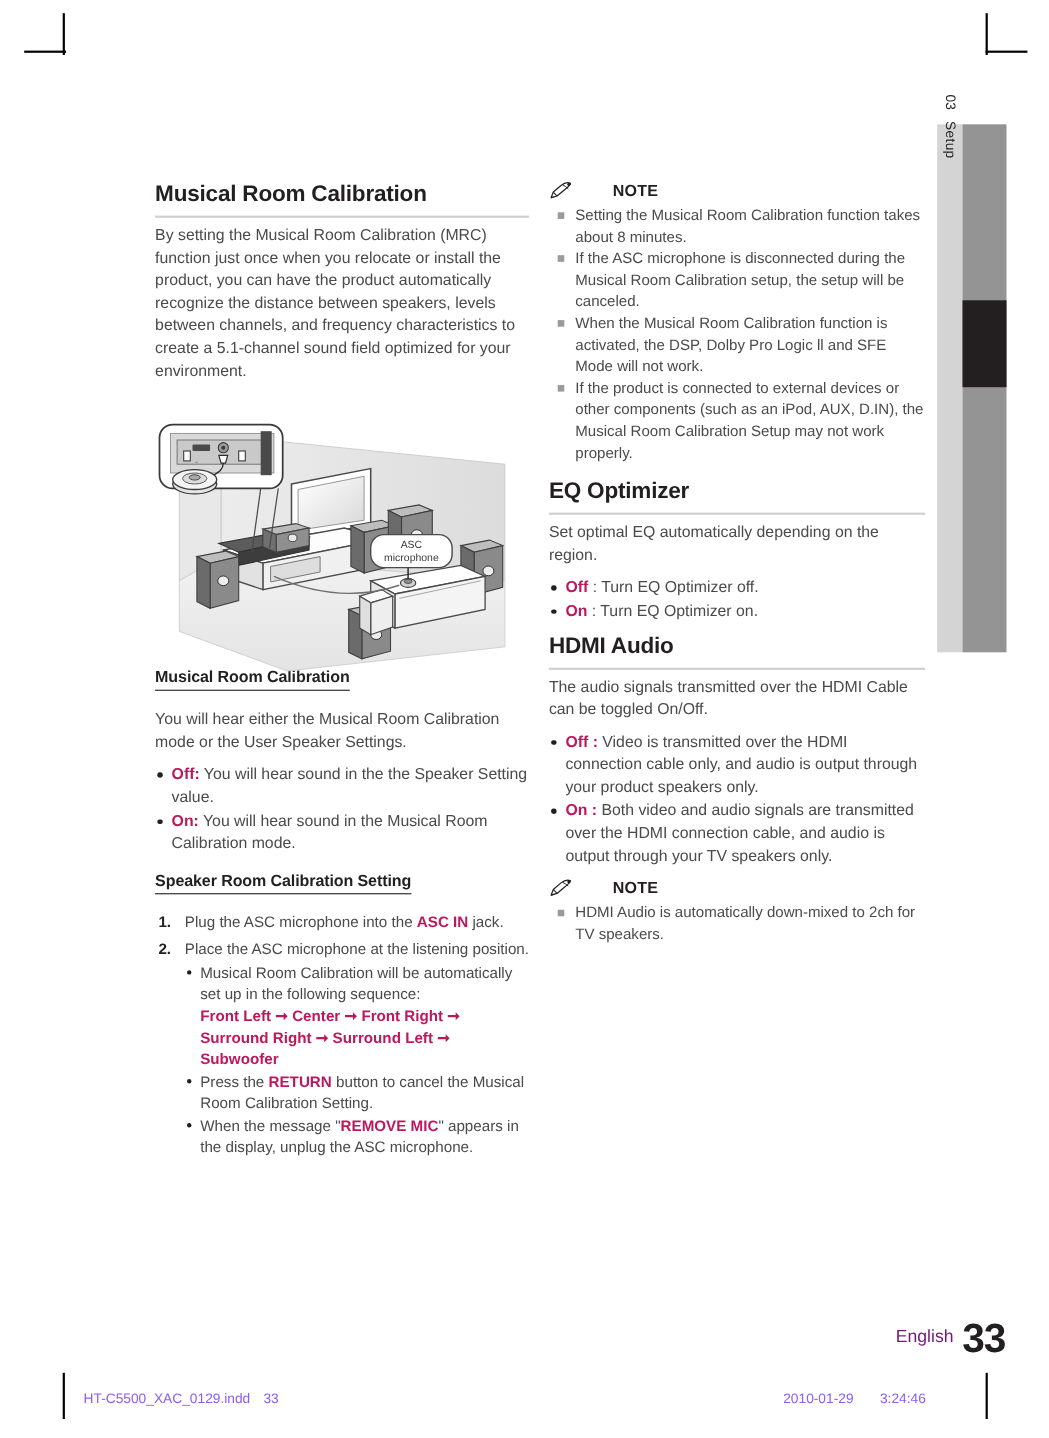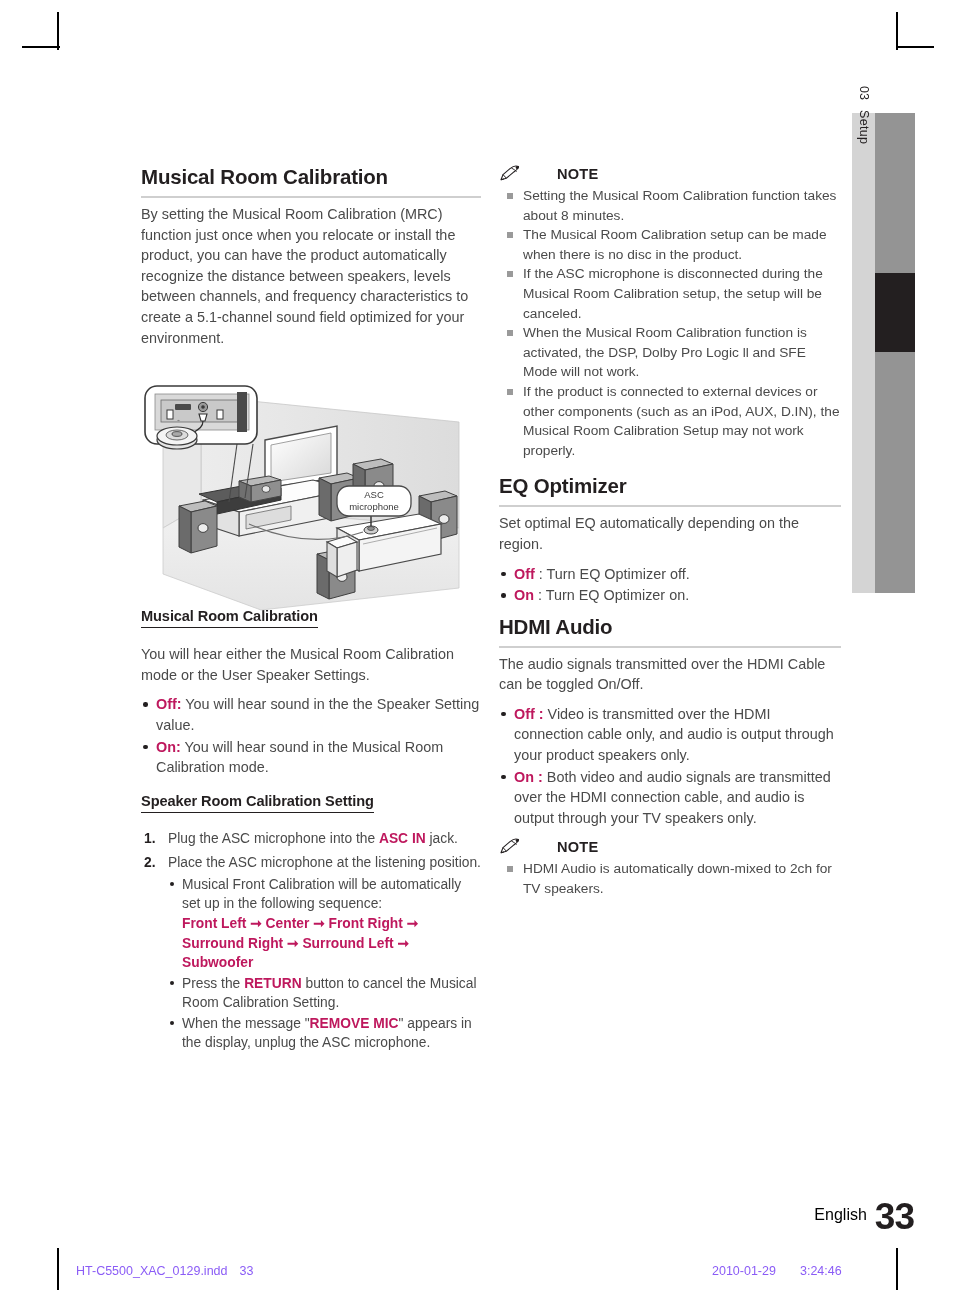--- a/index.html
+++ b/index.html
@@ -149,21 +149,21 @@
   }
 
   
   .figure { position: absolute; left: 141px; top: 378px; width: 345px; height: 245px; }
 
   
   .page-footer {
     position: absolute; left: 0; top: 1196px; width: 914px;
     text-align: right;
   }
-  .footer-lang { font-size: 16px; color: #000000; vertical-align: 9px; }
+  .footer-lang { font-size: 16px; color: #701a75; vertical-align: 9px; }
   .footer-num { font-size: 37px; font-weight: bold; color: #231f20; letter-spacing: -1px; margin-left: 8px; }
 
   .print-line { position: absolute; top: 1264px; font-size: 12.5px; color: #8b5cf6; white-space: nowrap; }
   .print-left { left: 76px; }
   .print-right { left: 712px; }
   .print-right .gap { display: inline-block; width: 24px; }
   .print-left .gap { display: inline-block; width: 12px; }
 </style>
 </head>
 <body>
@@ -207,21 +207,21 @@
   <ol class="steps">
     <li>
       <span class="num">1.</span>
       <span>Plug the ASC microphone into the </span><b class="b">ASC IN</b><span> jack.</span>
     </li>
     <li>
       <span class="num">2.</span>
       <span>Place the ASC microphone at the listening position.</span>
       <ul class="dots inner">
         <li>
-          <span>Musical Front Calibration will be automatically set up in the following sequence:</span><br>
+          <span>Musical Room Calibration will be automatically set up in the following sequence:</span><br>
           <b class="b">Front Left ➞ Center ➞ Front Right ➞ Surround Right ➞ Surround Left ➞ Subwoofer</b>
         </li>
         <li><span>Press the </span><b class="b">RETURN</b><span> button to cancel the Musical Room Calibration Setting.</span></li>
         <li><span>When the message "</span><b class="b">REMOVE MIC</b><span>" appears in the display, unplug the ASC microphone.</span></li>
       </ul>
     </li>
   </ol>
 </div>
 
 <div class="figure">
@@ -374,21 +374,20 @@
       <path d="M19.5 1.6 C17 0.4 14 1.2 11 3.6 L4 9.6 L2 14.8 L7.4 13.2 L14.6 7.2 C17.6 4.8 20 3 19.5 1.6 Z" fill="#ffffff" stroke="#231f20" stroke-width="1.1" stroke-linejoin="round"></path>
       <path d="M4 9.6 L7.4 13.2" stroke="#231f20" stroke-width="1"></path>
       <path d="M2 14.8 L5 13.9" stroke="#231f20" stroke-width="1"></path>
       <path d="M12.4 3.0 C14.4 4.0 16.2 5.2 17.6 6.6" stroke="#231f20" stroke-width="0.9" fill="none"></path>
       <circle cx="18.2" cy="2.6" r="1.5" fill="#231f20"></circle>
     </svg>
     <span class="note-label">NOTE</span>
   </div>
   <ul class="squares">
     <li>Setting the Musical Room Calibration function takes about 8 minutes.</li>
-    <li>The Musical Room Calibration setup can be made when there is no disc in the product.</li>
     <li>If the ASC microphone is disconnected during the Musical Room Calibration setup, the setup will be canceled.</li>
     <li>When the Musical Room Calibration function is activated, the DSP, Dolby Pro Logic ll and SFE Mode will not work.</li>
     <li>If the product is connected to external devices or other components (such as an iPod, AUX, D.IN), the Musical Room Calibration Setup may not work properly.</li>
   </ul>
 
   <h1 class="section" style="margin-top:14px">EQ Optimizer</h1>
   <p class="body">Set optimal EQ automatically depending on the region.</p>
   <ul class="dots">
     <li><b class="b">Off</b><span> : Turn EQ Optimizer off.</span></li>
     <li><b class="b">On</b><span> : Turn EQ Optimizer on.</span></li>

